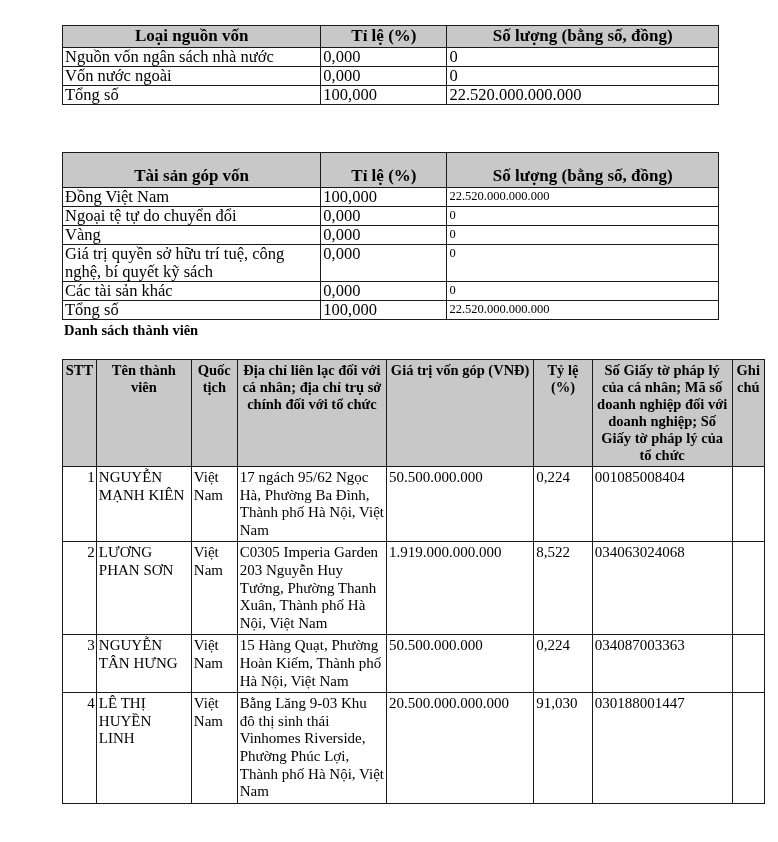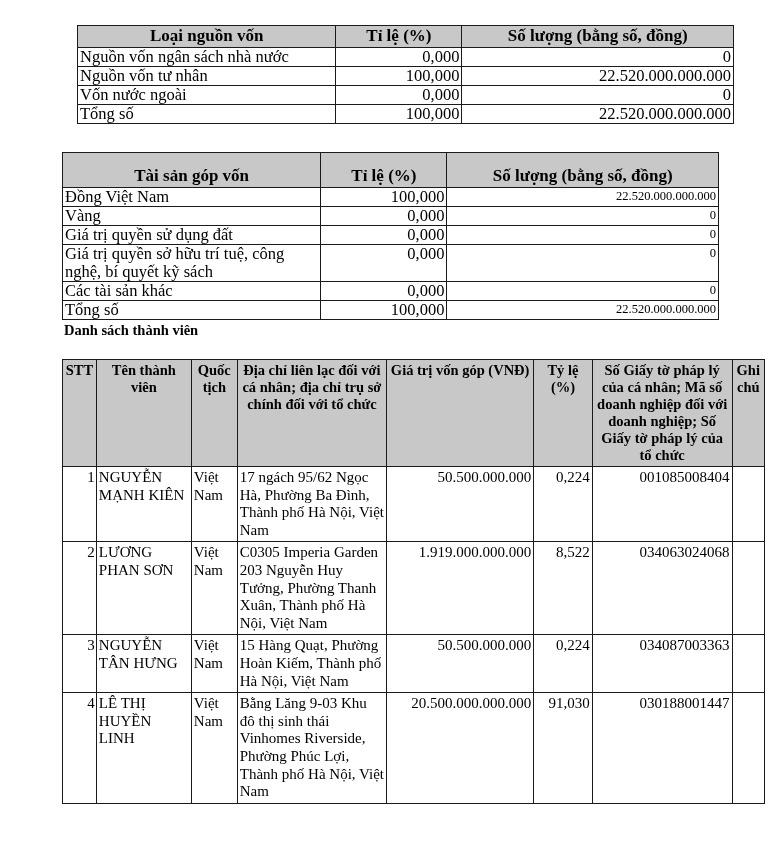--- a/index.html
+++ b/index.html
@@ -3,24 +3,24 @@
 <meta charset="utf-8">
 <style>
   html, body { margin: 0; padding: 0; background: #ffffff; }
   body {
     width: 778px; height: 842px; position: relative; overflow: hidden;
     font-family: "Liberation Serif", "DejaVu Serif", serif; color: #000;
   }
   table { border-collapse: collapse; position: absolute; }
   td, th { border: 1.5px solid #1a1a1a; padding: 0 2px; vertical-align: top; }
   th { background: #c8c8c8; font-weight: bold; text-align: center; }
-  .r { text-align: right; }
+  .r { }
 
   
-  #t1 { left: 62px; top: 25px; width: 657px; font-size: 16.5px; line-height: 18px; margin-left: 15px; }
+  #t1 { left: 62px; top: 25px; width: 657px; font-size: 16.5px; line-height: 18px; }
   #t1 th { font-size: 17px; height: 20px; padding-top: 1px; }
   #t1 td { height: 18px; }
 
   
   #t2 { left: 62px; top: 152px; width: 657px; font-size: 16.5px; line-height: 18px; }
   #t2 th { font-size: 17px; height: 20px; padding-top: 14px; }
   #t2 td { height: 18px; }
   #t2 td.amt { font-size: 12.5px; line-height: 16px; }
 
   .col-a { width: 254px; }
@@ -59,25 +59,20 @@
     <th>Loại nguồn vốn</th>
     <th>Tỉ lệ (%)</th>
     <th>Số lượng (bằng số, đồng)</th>
   </tr>
   <tr>
     <td>Nguồn vốn ngân sách nhà nước</td>
     <td class="r">0,000</td>
     <td class="r">0</td>
   </tr>
   <tr>
-    <td>Nguồn vốn tư nhân</td>
-    <td class="r">100,000</td>
-    <td class="r">22.520.000.000.000</td>
-  </tr>
-  <tr>
     <td>Vốn nước ngoài</td>
     <td class="r">0,000</td>
     <td class="r">0</td>
   </tr>
   <tr>
     <td>Tổng số</td>
     <td class="r">100,000</td>
     <td class="r">22.520.000.000.000</td>
   </tr>
 </tbody>
@@ -94,26 +89,26 @@
     <th>Tài sản góp vốn</th>
     <th>Tỉ lệ (%)</th>
     <th>Số lượng (bằng số, đồng)</th>
   </tr>
   <tr>
     <td>Đồng Việt Nam</td>
     <td class="r">100,000</td>
     <td class="r amt">22.520.000.000.000</td>
   </tr>
   <tr>
-    <td>Vàng</td>
+    <td>Ngoại tệ tự do chuyển đổi</td>
     <td class="r">0,000</td>
     <td class="r amt">0</td>
   </tr>
   <tr>
-    <td>Giá trị quyền sử dụng đất</td>
+    <td>Vàng</td>
     <td class="r">0,000</td>
     <td class="r amt">0</td>
   </tr>
   <tr>
     <td>Giá trị quyền sở hữu trí tuệ, công nghệ, bí quyết kỹ sách</td>
     <td class="r">0,000</td>
     <td class="r amt">0</td>
   </tr>
   <tr>
     <td>Các tài sản khác</td>

